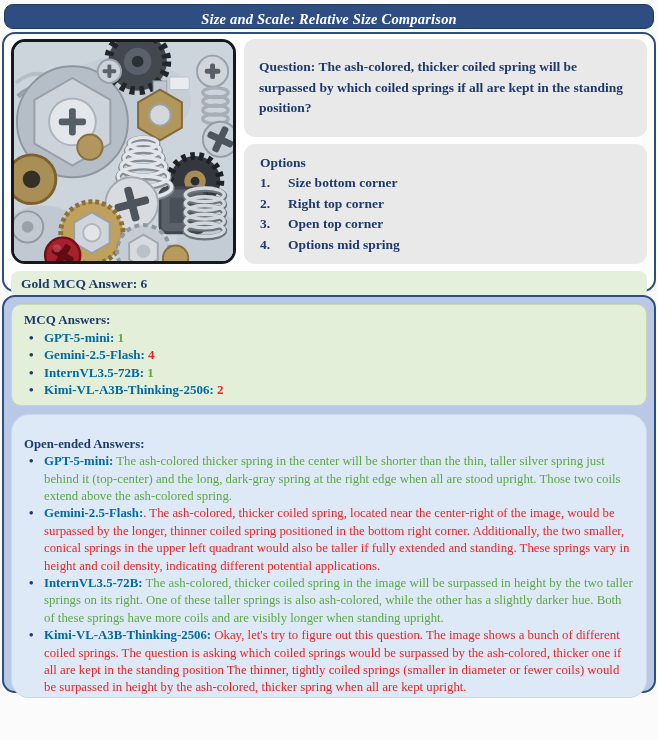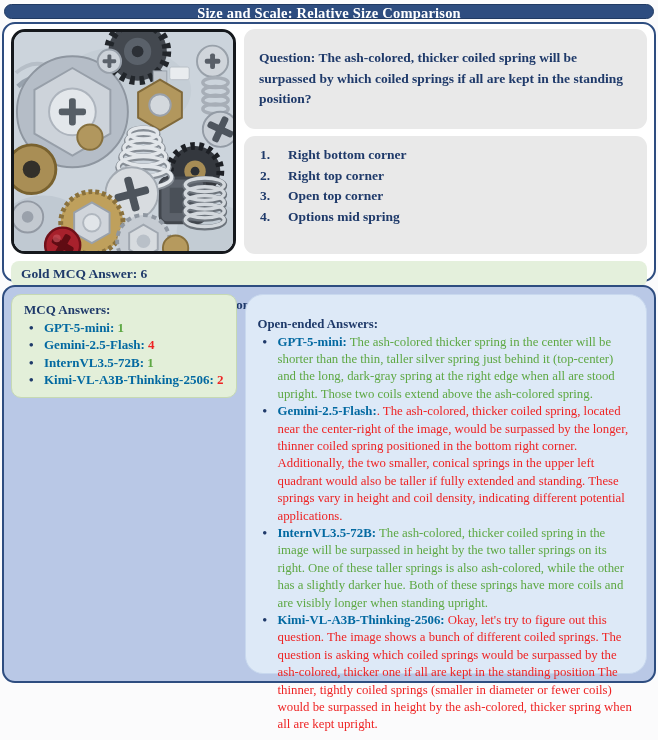--- a/index.html
+++ b/index.html
@@ -7,27 +7,28 @@
   body {
     background: #fbfbfc;
     font-family: "Liberation Serif", "DejaVu Serif", serif;
     color: #1f3a6a;
     overflow: hidden;
   }
 
   
   .title-bar {
     margin: 4px 4px 3px 4px;
-    height: 15px;
+    height: 25px;
     background: #2e4d80;
     border: 1px solid #203a63;
     border-radius: 9px;
     display: flex;
-    align-items: flex-start;
+    align-items: flex-end;
     justify-content: center;
+    font-style: italic;
   }
   .title-bar span {
     color: #ffffff;
     font-size: 14.5px;
     font-weight: bold;
     letter-spacing: 0.2px;
   }
 
   
   .top-panel {
@@ -93,21 +94,21 @@
 
   
   .bottom-panel {
     margin: 3px 2px 0 2px;
     height: 398px;
     background: #b9c8e6;
     border: 2px solid #2e4d80;
     border-radius: 13px;
     padding: 7px;
     display: flex;
-    flex-direction: row;
+    flex-direction: column;
     gap: 8px;
   }
   .mcq-box {
     background: #e3efd9;
     border: 1px solid #c6d9b3;
     border-radius: 10px;
     padding: 6px 12px;
     height: 104px;
     font-size: 13px;
     font-weight: bold;
@@ -258,23 +259,24 @@
         <rect x="91" y="28" width="14" height="4" rx="1.5" fill="#5b626b"></rect>
         <rect x="96" y="23" width="4" height="14" rx="1.5" fill="#5b626b"></rect>
       </svg>
     </div>
 
     <div class="qa-col">
       <div class="question-box">
         <span>Question: The ash-colored, thicker coiled spring will be surpassed by which coiled springs if all are kept in the standing position?</span>
       </div>
       <div class="options-box">
+        <div class="options-title">Options</div>
         <div class="option-row">
           <span class="opt-num">1.</span>
-          <span class="opt-label">Right bottom corner</span>
+          <span class="opt-label">Size bottom corner</span>
         </div>
         <div class="option-row">
           <span class="opt-num">2.</span>
           <span class="opt-label">Right top corner</span>
         </div>
         <div class="option-row">
           <span class="opt-num">3.</span>
           <span class="opt-label">Open top corner</span>
         </div>
         <div class="option-row">

